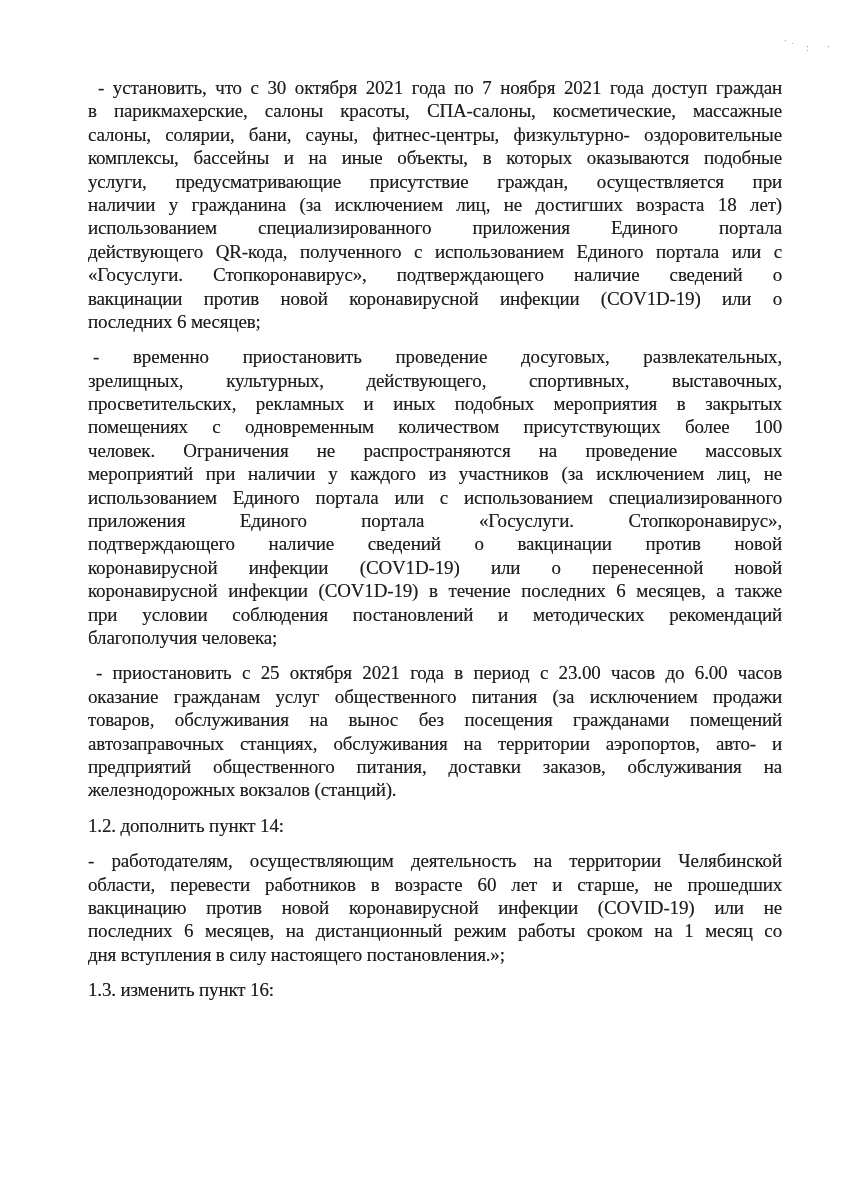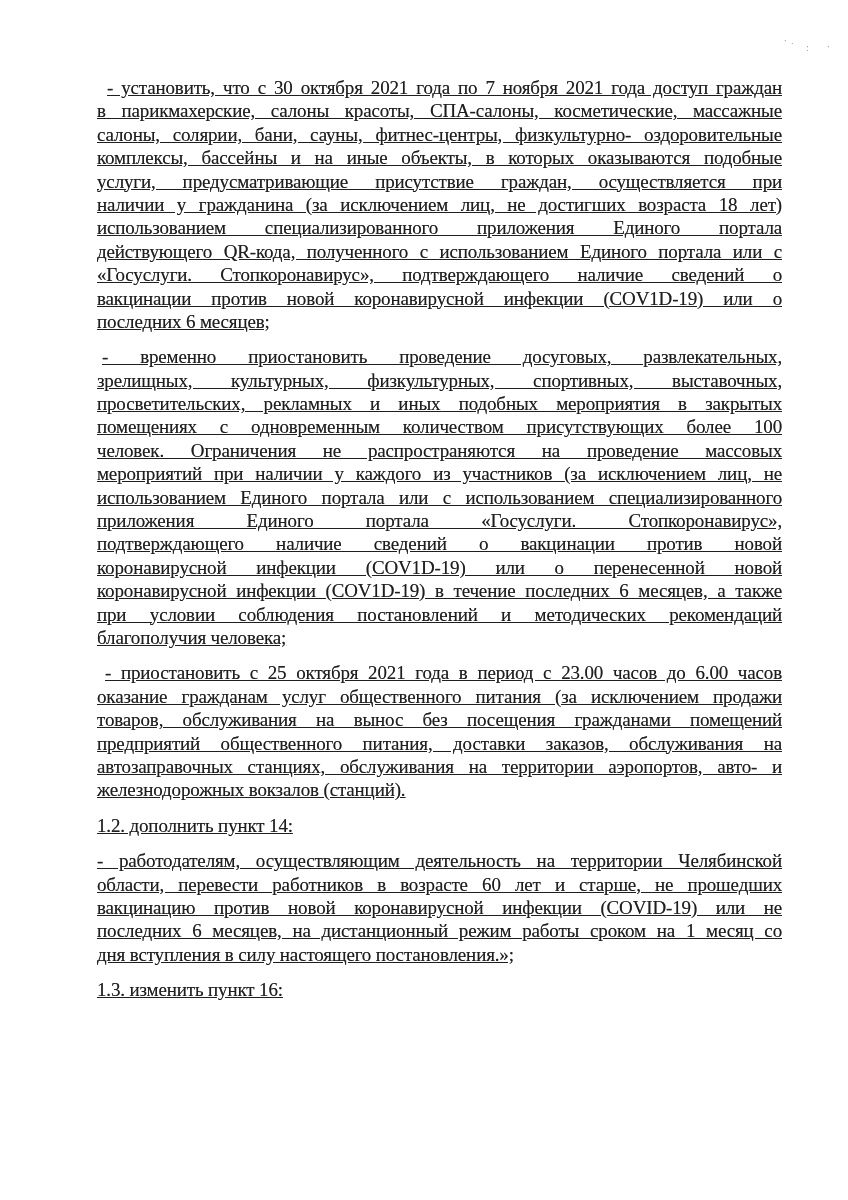--- a/index.html
+++ b/index.html
@@ -20,22 +20,21 @@
     left: 88px;
     top: 76px;
     width: 694px;
     color: #1f1f1f;
     font-size: 19px;
     line-height: 23.4px;
     letter-spacing: -0.15px;
     text-shadow: 0 0 0.5px rgba(20,20,20,0.55);
   }
   .block {
-    margin: 0 0 12px 9px;
-    text-decoration: underline;
+    margin: 0 0 12px 0;
   }
   .line {
     white-space: nowrap;
     height: 23.4px;
     text-align: justify;
     overflow: visible;
   }
   .line.fill {
     text-align-last: justify;
   }
@@ -68,39 +67,39 @@
         <div class="line fill">услуги, предусматривающие присутствие граждан, осуществляется при</div>
         <div class="line fill">наличии у гражданина (за исключением лиц, не достигших возраста 18 лет)</div>
         <div class="line fill">использованием специализированного приложения Единого портала</div>
         <div class="line fill">действующего QR-кода, полученного с использованием Единого портала или с</div>
         <div class="line fill">«Госуслуги. Стопкоронавирус», подтверждающего наличие сведений о</div>
         <div class="line fill">вакцинации против новой коронавирусной инфекции (COV1D-19) или о</div>
         <div class="line last">последних 6 месяцев;</div>
       </div>
       <div class="block paragraph">
         <div class="line fill" style="text-indent: 5px;">- временно приостановить проведение досуговых, развлекательных,</div>
-        <div class="line fill">зрелищных, культурных, физкультурных, спортивных, выставочных,</div>
+        <div class="line fill">зрелищных, культурных, действующего, спортивных, выставочных,</div>
         <div class="line fill">просветительских, рекламных и иных подобных мероприятия в закрытых</div>
         <div class="line fill">помещениях с одновременным количеством присутствующих более 100</div>
         <div class="line fill">человек. Ограничения не распространяются на проведение массовых</div>
         <div class="line fill">мероприятий при наличии у каждого из участников (за исключением лиц, не</div>
         <div class="line fill">использованием Единого портала или с использованием специализированного</div>
         <div class="line fill">приложения Единого портала «Госуслуги. Стопкоронавирус»,</div>
         <div class="line fill">подтверждающего наличие сведений о вакцинации против новой</div>
         <div class="line fill">коронавирусной инфекции (COV1D-19) или о перенесенной новой</div>
         <div class="line fill">коронавирусной инфекции (COV1D-19) в течение последних 6 месяцев, а также</div>
         <div class="line fill">при условии соблюдения постановлений и методических рекомендаций</div>
         <div class="line last">благополучия человека;</div>
       </div>
       <div class="block paragraph">
         <div class="line fill" style="text-indent: 8px;">- приостановить с 25 октября 2021 года в период с 23.00 часов до 6.00 часов</div>
         <div class="line fill">оказание гражданам услуг общественного питания (за исключением продажи</div>
         <div class="line fill">товаров, обслуживания на вынос без посещения гражданами помещений</div>
+        <div class="line fill">автозаправочных станциях, обслуживания на территории аэропортов, авто- и</div>
         <div class="line fill">предприятий общественного питания, доставки заказов, обслуживания на</div>
-        <div class="line fill">автозаправочных станциях, обслуживания на территории аэропортов, авто- и</div>
         <div class="line last">железнодорожных вокзалов (станций).</div>
       </div>
       <div class="block heading">
         <div class="line last">1.2. дополнить пункт 14:</div>
       </div>
       <div class="block paragraph">
         <div class="line fill">- работодателям, осуществляющим деятельность на территории Челябинской</div>
         <div class="line fill">области, перевести работников в возрасте 60 лет и старше, не прошедших</div>
         <div class="line fill">вакцинацию против новой коронавирусной инфекции (COVID-19) или не</div>
         <div class="line fill">последних 6 месяцев, на дистанционный режим работы сроком на 1 месяц со</div>

